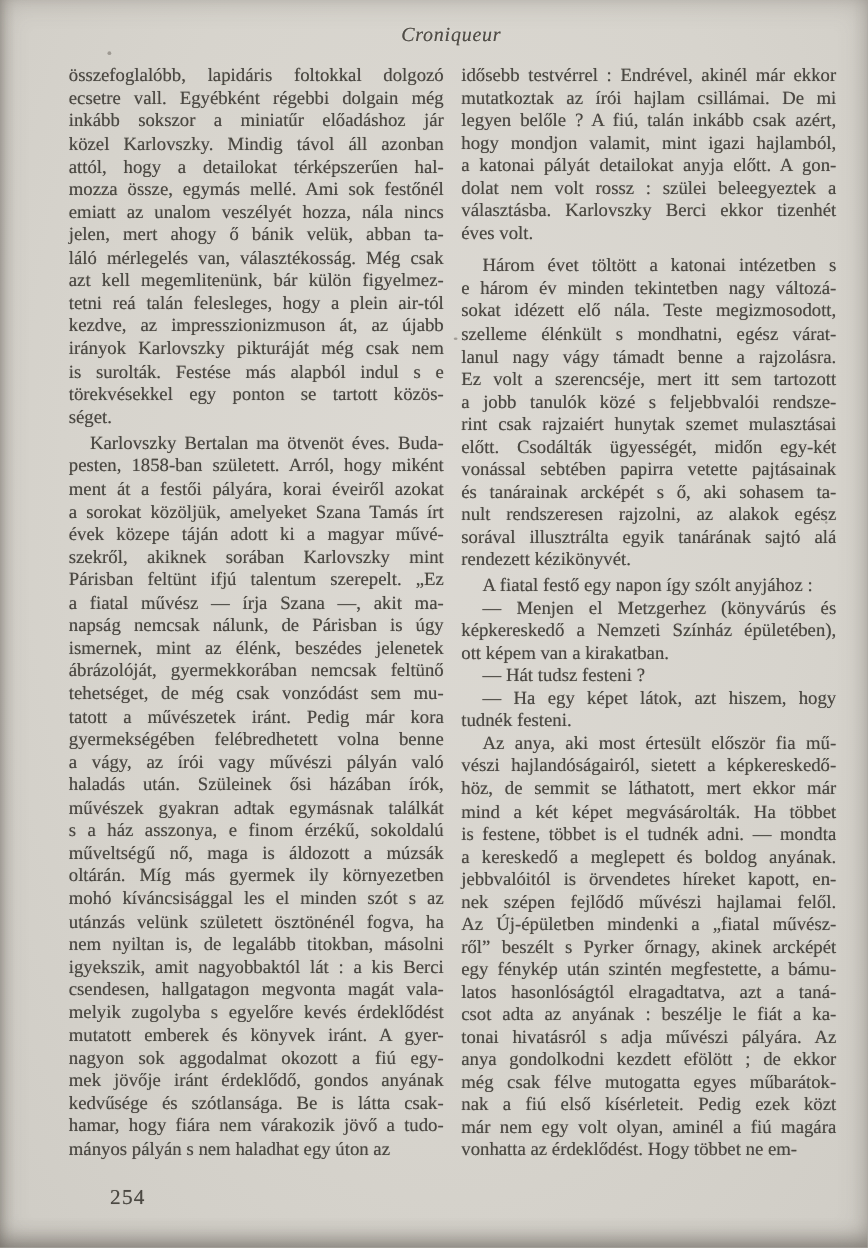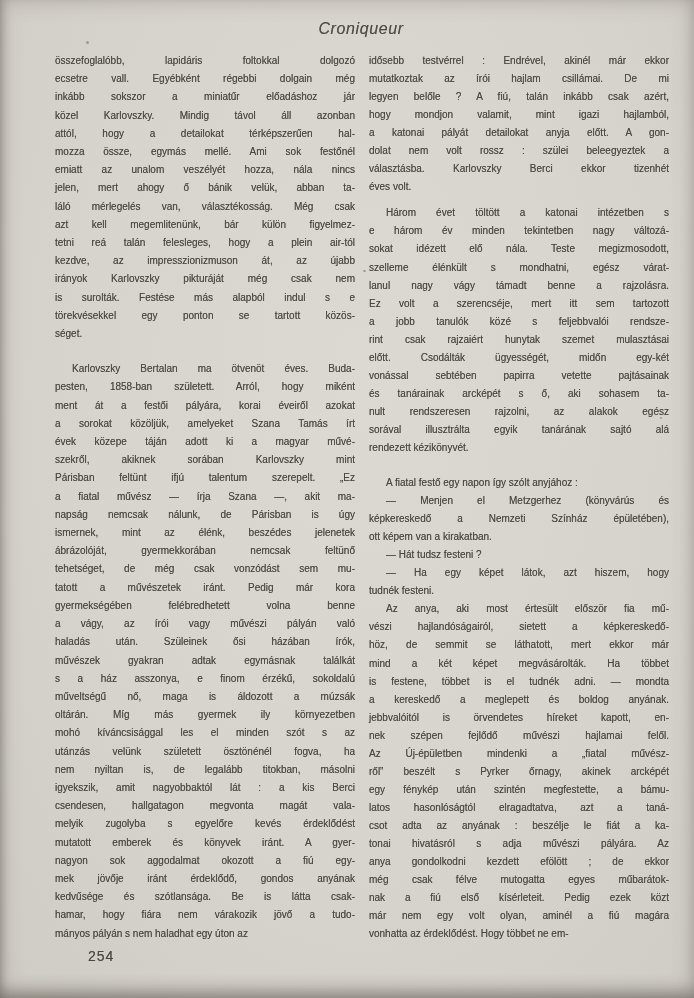--- a/index.html
+++ b/index.html
@@ -8,21 +8,21 @@
     width: 694px;
     height: 998px;
     margin: 0 auto;
     overflow: hidden;
     background:
       radial-gradient(ellipse at 52% 38%, #dcd9d3 0%, #d7d4cd 55%, #cfccc5 100%);
     box-shadow:
       inset 0 0 22px rgba(92, 86, 78, 0.30),
       inset 0 -12px 16px -6px rgba(70, 64, 57, 0.45),
       inset 6px 0 10px -6px rgba(70, 64, 57, 0.35);
-    font-family: Liberation Sans, sans-serif;
+    font-family: Liberation Serif, serif;
     color: #4b4842;
   }
   .header {
     padding-top: 20px;
     text-align: center;
     transform: translateX(14px);
     font-style: italic;
     font-size: 16px;
     letter-spacing: 0.6px;
     color: #504d47;
@@ -31,40 +31,40 @@
   .columns {
     position: absolute;
     top: 52px;
     left: 55px;
     width: 614px;
     display: flex;
     gap: 14px;
   }
   .col {
     width: 300px;
-    font-size: 10px;
+    font-size: 15px;
     text-shadow: 0 0 0.55px rgba(75, 72, 66, 0.65);
   }
   .col-left  { line-height: 18.2px; }
   .col-right { line-height: 18.05px; }
   .para { margin: 0; }
-  .para.gap-sm { margin-top: 17px; }
+  .para.gap-sm { margin-top: 3px; }
   .para.gap-lg { margin-top: 8px; }
   .para.indent .line:first-child { text-indent: 17px; }
   .line {
     text-align: justify;
     text-align-last: justify;
     white-space: normal;
   }
   .line.last { text-align-last: left; }
   .page-number {
     position: absolute;
     left: 88px;
     top: 948px;
-    font-size: 14px;
+    font-size: 17px;
     letter-spacing: 1px;
     text-shadow: 0 0 0.55px rgba(75, 72, 66, 0.65);
   }
   .speck {
     position: absolute;
     background: rgba(90, 85, 78, 0.45);
     border-radius: 50%;
   }
   .speck-1 { left: 363px; top: 270px; width: 3px; height: 2px; }
   .speck-2 { left: 86px;  top: 41px;  width: 3px; height: 3px; }

